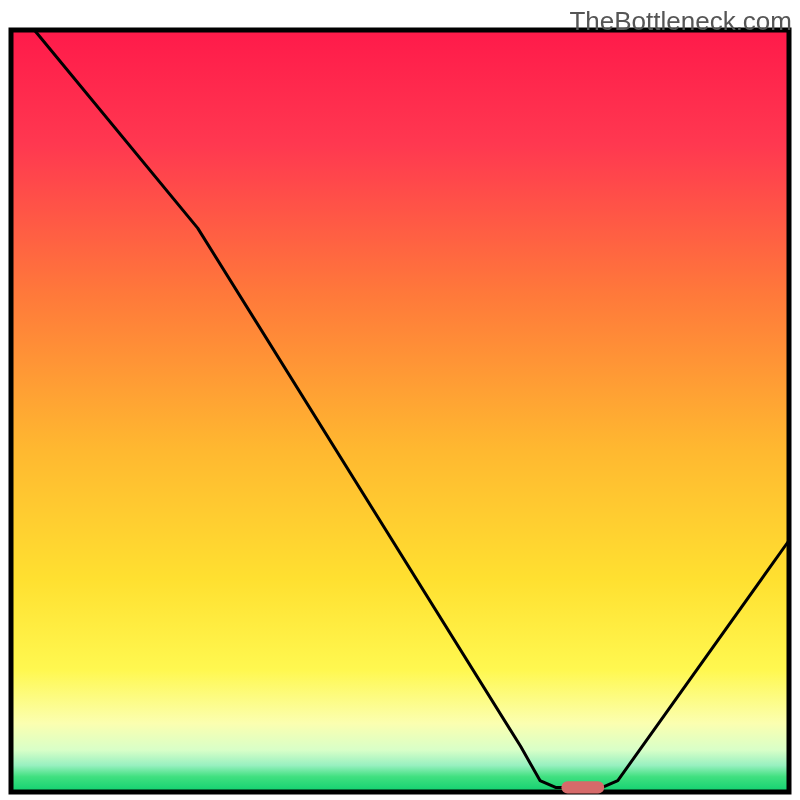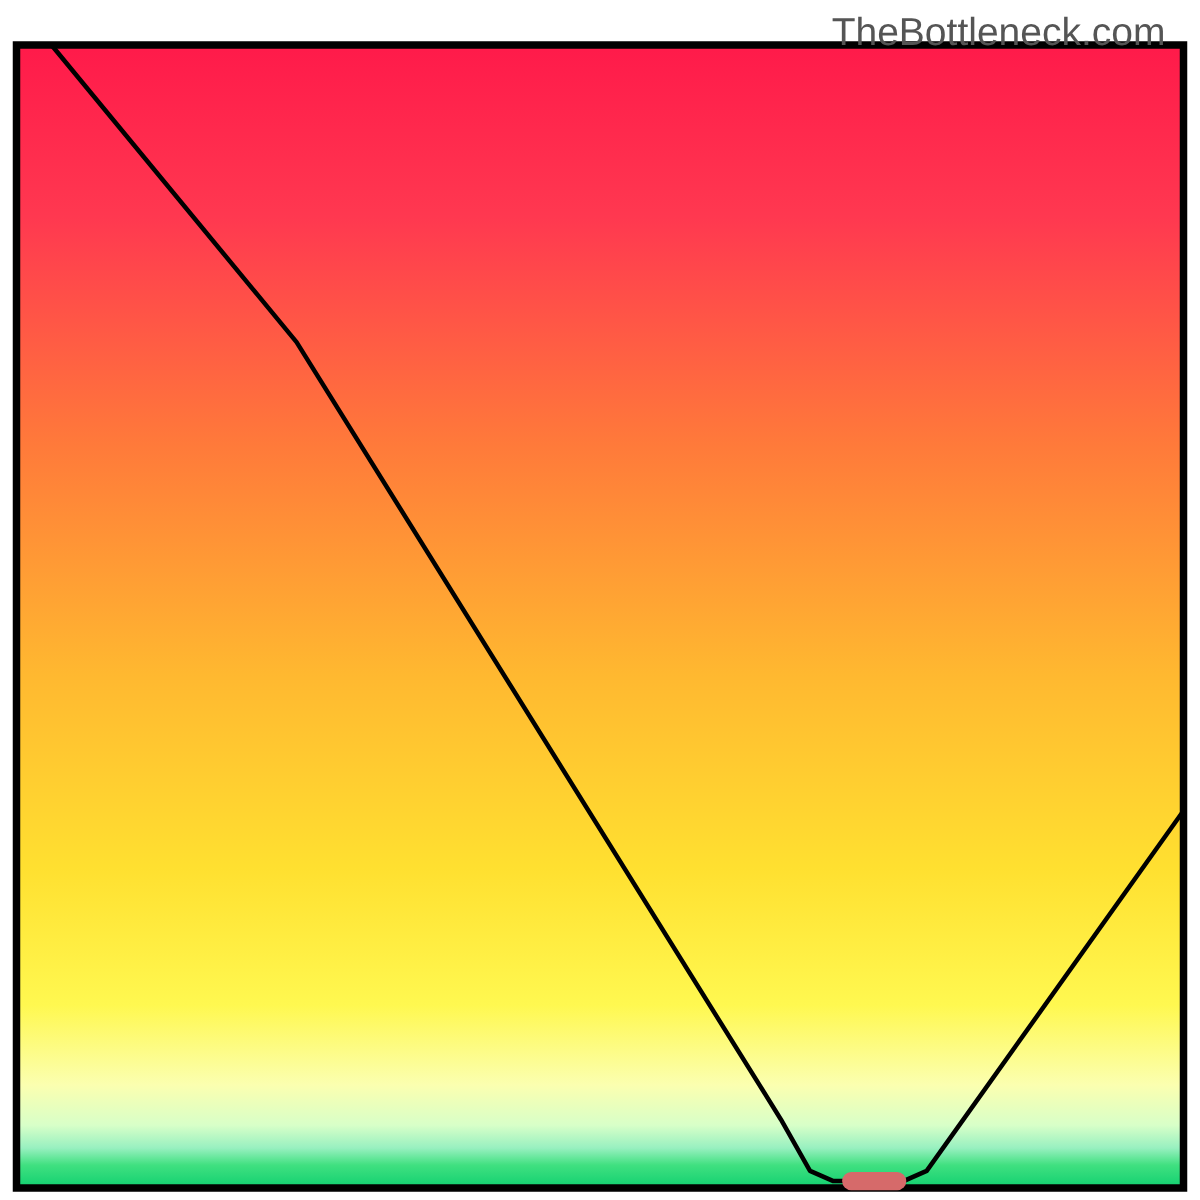--- a/index.html
+++ b/index.html
@@ -11,21 +11,21 @@
     font-family: Arial, sans-serif;
   }
   .chart-container {
     width: 800px;
     height: 800px;
     position: relative;
   }
   .watermark {
     position: absolute;
     top: 6px;
-    right: 23px;
+    right: 8px;
     font-size: 26px;
     font-weight: normal;
     color: #555555;
     z-index: 10;
     font-family: Arial, sans-serif;
     margin-left: 28px;
   }
   svg {
     display: block;
   }

